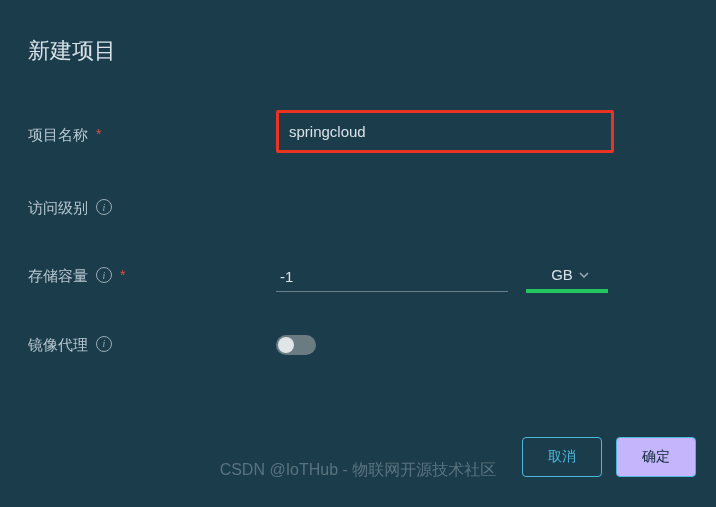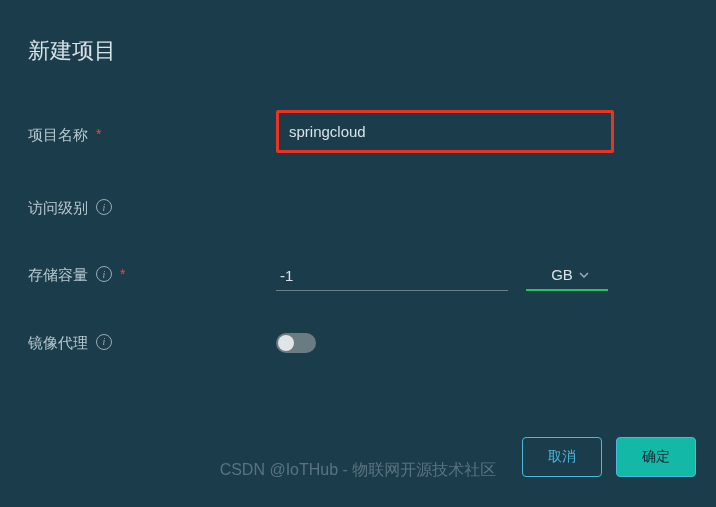--- a/index.html
+++ b/index.html
@@ -109,21 +109,21 @@
       color: #d8e2e8;
       font-size: 15px;
       padding: 6px 4px;
       outline: none;
       margin-right: 18px;
     }
     .unit-select {
       display: flex;
       align-items: center;
       gap: 6px;
-      border-bottom: 2px solid #22c55e;
+      border-bottom: 4px solid #22c55e;
       padding: 6px 6px 6px 12px;
       cursor: pointer;
       font-size: 15px;
       color: #d8e2e8;
       width: 82px;
       justify-content: center;
     }
     .chevron-down {
       width: 10px;
       height: 6px;
@@ -163,21 +163,21 @@
       border-radius: 4px;
       cursor: pointer;
       text-align: center;
     }
     .btn-cancel {
       background: transparent;
       border: 1px solid #4db8da;
       color: #4db8da;
     }
     .btn-confirm {
-      background: #14b8a6;
+      background: #c4b5fd;
       border: 1px solid #4db8da;
       color: #0f2733;
     }
     .watermark {
       position: absolute;
       bottom: 26px;
       left: 50%;
       transform: translateX(-50%);
       color: rgba(180, 195, 205, 0.4);
       font-size: 16px;

